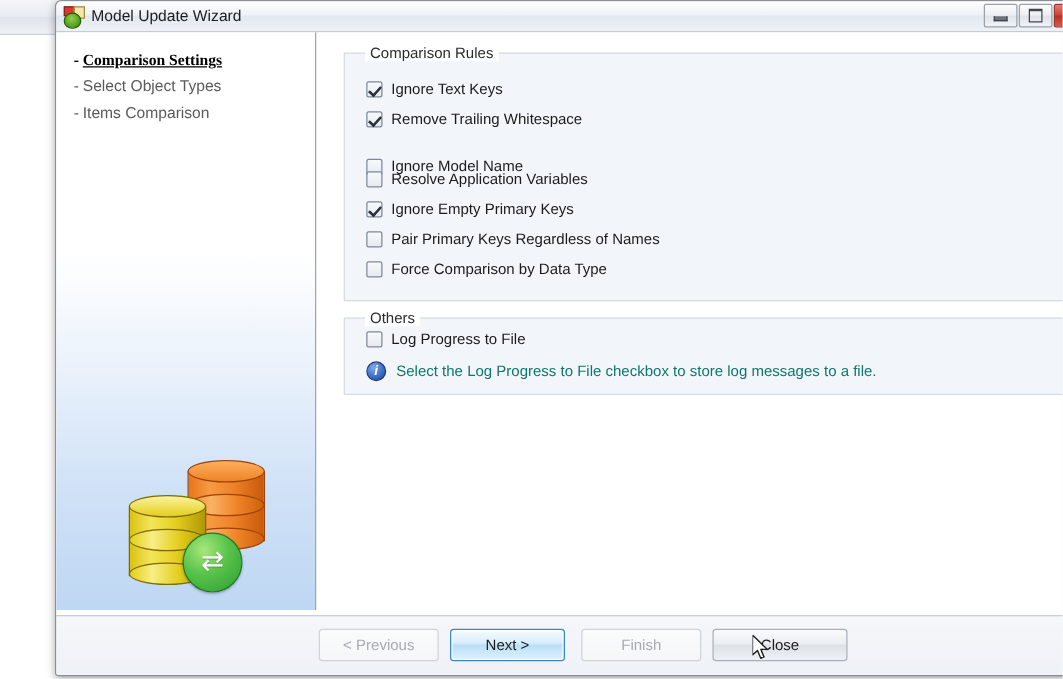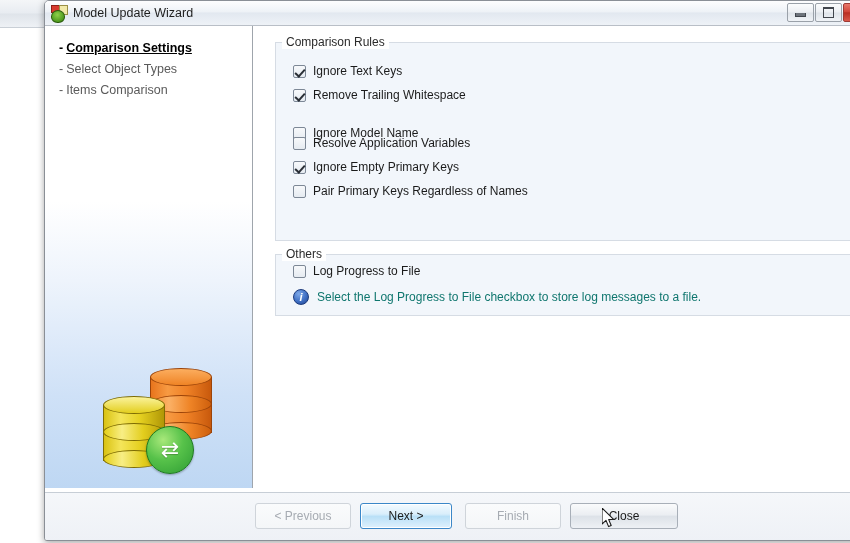--- a/index.html
+++ b/index.html
@@ -160,20 +160,21 @@
   }
   .nav-item {
     font-size: 12.5px;
     line-height: 21px;
     color: #5a5a5a;
     white-space: nowrap;
   }
   .nav-item.active {
     color: #000000;
     font-weight: bold;
+    font-family: Liberation Serif, serif;
   }
   .nav-item.active .nav-label {
     text-decoration: underline;
   }
   .nav-dash { margin-right: 3px; }
 
   
   .art {
     position: absolute;
     left: 58px;
@@ -262,21 +263,21 @@
   
   .groupbox {
     position: absolute;
     border: 1px solid #d6dce4;
     background: #f2f6fb;
     box-sizing: border-box;
   }
   .groupbox-label {
     position: absolute;
     top: -8px;
-    left: 6px;
+    left: 16px;
     background: #ffffff;
     padding: 0 4px;
     font-size: 12px;
     color: #2b2b2b;
     white-space: nowrap;
   }
   #gb-rules { left: 21px; top: 16px; width: 595px; height: 199px; }
   #gb-others { left: 21px; top: 228px; width: 595px; height: 62px; }
 
   .check-row {
@@ -487,20 +488,24 @@
           <span class="check-label">Resolve Application Variables</span>
         </div>
         <div class="check-row" style="left:17px; top:117px;">
           <span class="cbox checked"></span>
           <span class="check-label">Ignore Empty Primary Keys</span>
         </div>
         <div class="check-row" style="left:17px; top:141px;">
           <span class="cbox"></span>
           <span class="check-label">Pair Primary Keys Regardless of Names</span>
         </div>
+        <div class="check-row" style="left:17px; top:165px;">
+          <span class="cbox"></span>
+          <span class="check-label">Force Comparison by Data Type</span>
+        </div>
       </div>
 
       <div class="groupbox" id="gb-others">
         <div class="groupbox-label">Others</div>
 
         <div class="check-row" style="left:17px; top:9px;">
           <span class="cbox"></span>
           <span class="check-label">Log Progress to File</span>
         </div>
 

